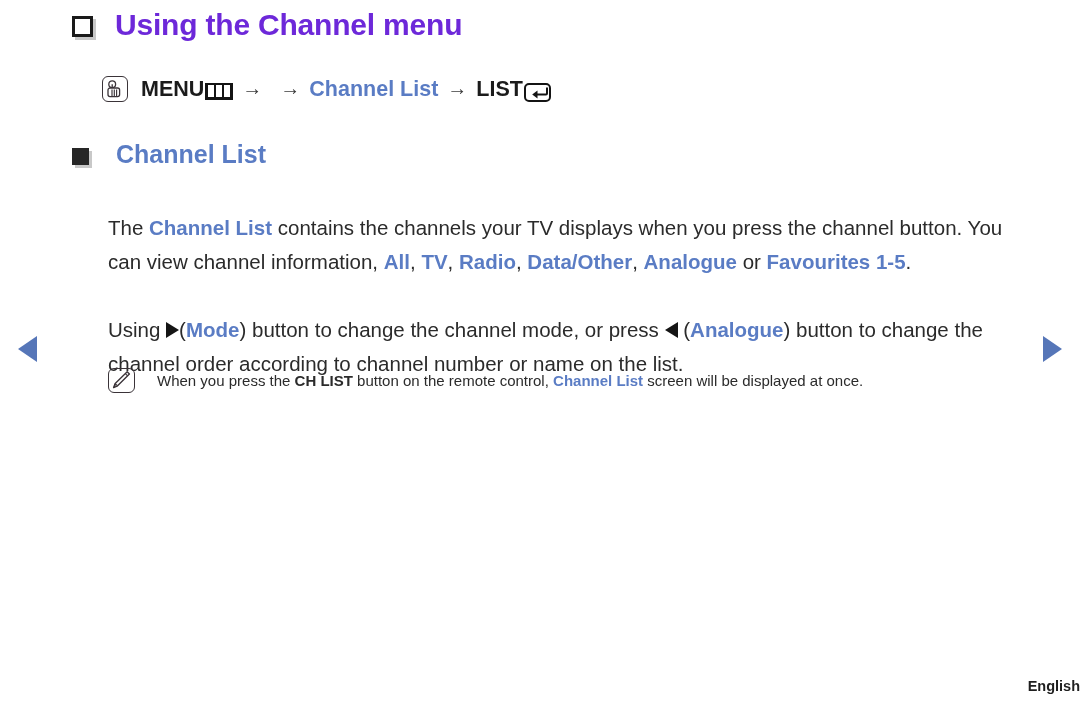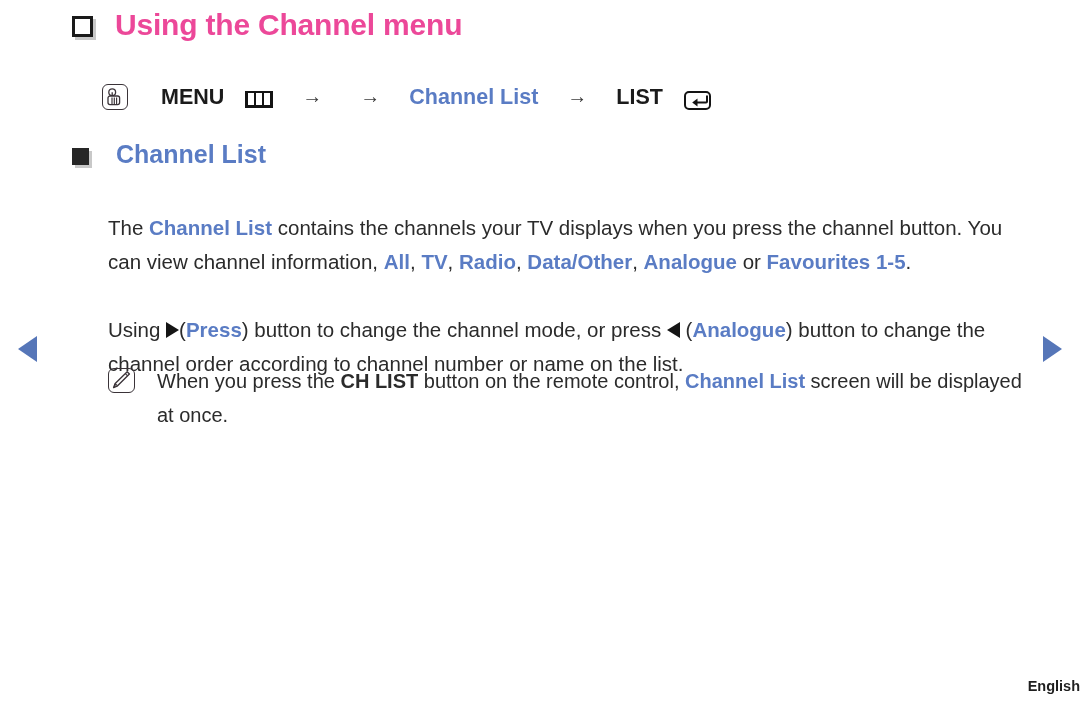--- a/index.html
+++ b/index.html
@@ -36,35 +36,34 @@
     box-sizing: border-box;
     box-shadow: 3px 3px 0 0 #c8c8c8;
     flex: 0 0 auto;
     margin-right: 22px;
     position: relative;
     top: 1px;
   }
   .title-text {
     font-size: 30px;
     font-weight: bold;
-    color: #ec4899;
+    color: #6d28d9;
     letter-spacing: -0.2px;
     white-space: nowrap;
   }
 
   
   .menupath {
     position: absolute;
     left: 102px;
-    top: 84px;
+    top: 76px;
     display: flex;
     align-items: center;
     font-size: 21.5px;
     white-space: nowrap;
-    gap: 20px;
   }
   .menupath .seg { font-weight: bold; color: #1b1b1b; }
   .menupath .blue { font-weight: bold; color: #5a7cc4; }
   .menupath .arrow {
     color: #3a3a3a;
     font-weight: normal;
     margin: 0 9px;
     font-size: 20px;
     position: relative;
     top: -1px;
@@ -186,21 +185,21 @@
     border: 1.7px solid #3a3338;
     border-radius: 6px;
     box-sizing: border-box;
     flex: 0 0 auto;
     margin-right: 22px;
     position: relative;
     top: 4px;
   }
   .icon-note svg { position: absolute; left: 3px; top: 2px; }
   .note-text {
-    font-size: 20px;
+    font-size: 15px;
     line-height: 34px;
     color: #2b2b2b;
     flex: 1 1 auto;
   }
 
   
   .nav-arrow {
     position: absolute;
     top: 336px;
     width: 0; height: 0;
@@ -255,21 +254,21 @@
     </span>
   </div>
 
   <div class="section-row">
     <span class="sq-filled-icon"></span>
     <span class="section-title">Channel List</span>
   </div>
 
   <div class="body-block" id="para-1"><span>The </span><span class="blue-b">Channel List</span><span> contains the channels your TV displays when you press the channel button. You can view channel information, </span><span class="blue-b">All</span><span>, </span><span class="blue-b">TV</span><span>, </span><span class="blue-b">Radio</span><span>, </span><span class="blue-b">Data/Other</span><span>, </span><span class="blue-b">Analogue</span><span> or </span><span class="blue-b">Favourites 1-5</span><span>.</span></div>
 
-  <div class="body-block" id="para-2"><span>Using </span><span class="tri-right"></span><span>(</span><span class="blue-b">Press</span><span>) button to change the channel mode, or press </span><span class="tri-left"></span><span> (</span><span class="blue-b">Analogue</span><span>) button to change the channel order according to channel number or name on the list.</span></div>
+  <div class="body-block" id="para-2"><span>Using </span><span class="tri-right"></span><span>(</span><span class="blue-b">Mode</span><span>) button to change the channel mode, or press </span><span class="tri-left"></span><span> (</span><span class="blue-b">Analogue</span><span>) button to change the channel order according to channel number or name on the list.</span></div>
 
   <div class="note-block">
     <span class="icon-note">
       <svg width="19" height="18" viewBox="0 0 19 18">
         <path d="M15.2 0.8 L17.4 3.0 L5.6 14.8 L1.6 16.6 L3.2 12.6 z" fill="#ffffff" stroke="#3a3338" stroke-width="1.35" stroke-linejoin="round"></path>
         <path d="M3.2 12.6 L5.6 14.8" stroke="#3a3338" stroke-width="1.1"></path>
         <path d="M1.6 16.6 L3.9 14.3 a1.4 1.4 0 0 0 -1.6 -1.6 z" fill="#3a3338"></path>
         <path d="M13.4 2.6 L15.6 4.8" stroke="#3a3338" stroke-width="1.1"></path>
       </svg>
     </span>

